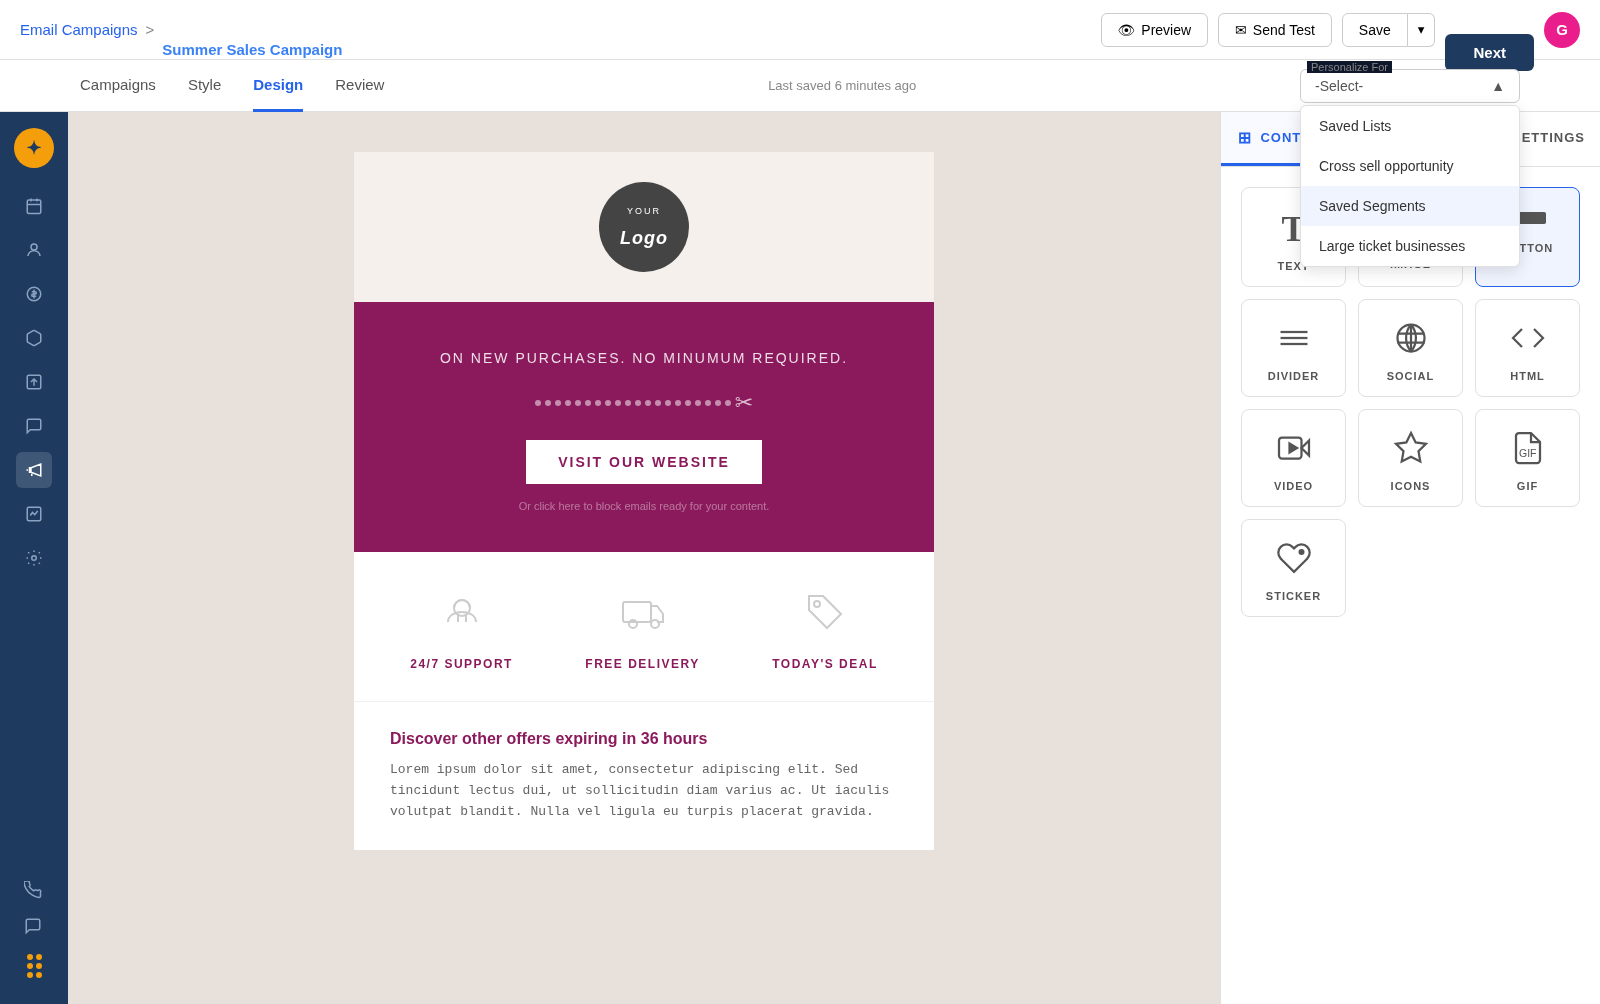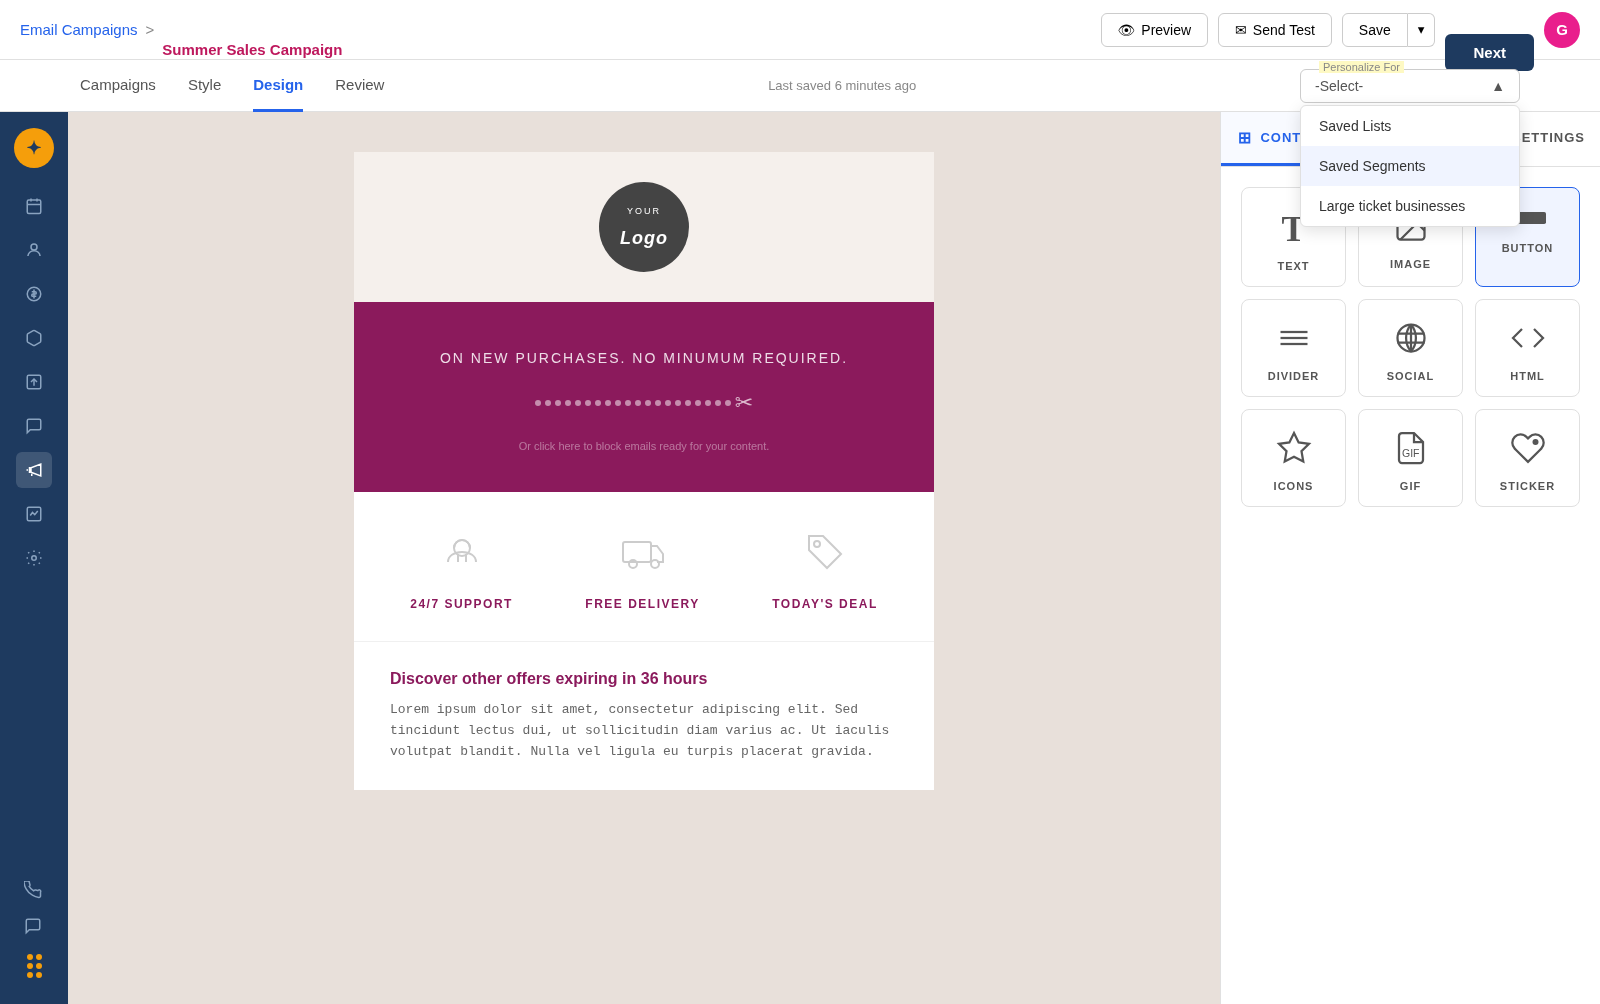--- a/index.html
+++ b/index.html
@@ -7,21 +7,21 @@
 
     
     .top-bar {
       display: flex; align-items: center; justify-content: space-between;
       background: #fff; border-bottom: 1px solid #e0e0e0;
       padding: 0 20px; height: 60px;
     }
     .breadcrumb { display: flex; align-items: center; gap: 8px; font-size: 15px; }
     .breadcrumb-link { color: #2563eb; font-weight: 500; }
     .breadcrumb-sep { color: #888; }
-    .breadcrumb-current { color: #be185d; font-weight: 600; margin-top: 40px; }
+    .breadcrumb-current { color: #3b82f6; font-weight: 600; margin-top: 40px; }
     .top-bar-right { display: flex; align-items: center; gap: 10px; }
     .btn-preview { display: flex; align-items: center; gap: 6px; padding: 8px 16px; border: 1px solid #ccc; border-radius: 6px; background: #fff; font-size: 14px; cursor: pointer; }
     .btn-send-test { display: flex; align-items: center; gap: 6px; padding: 8px 16px; border: 1px solid #ccc; border-radius: 6px; background: #fff; font-size: 14px; cursor: pointer; }
     .btn-save { padding: 8px 16px; border: 1px solid #ccc; border-radius: 6px 0 0 6px; background: #fff; font-size: 14px; cursor: pointer; }
     .btn-save-arrow { padding: 8px 10px; border: 1px solid #ccc; border-left: none; border-radius: 0 6px 6px 0; background: #fff; cursor: pointer; }
     .btn-next { padding: 10px 28px; border: none; border-radius: 6px; background: #1e3a5f; color: #fff; font-size: 15px; font-weight: 600; cursor: pointer; margin-top: 46px; }
     .avatar { width: 36px; height: 36px; border-radius: 50%; background: #e91e8c; color: #fff; display: flex; align-items: center; justify-content: center; font-weight: 700; font-size: 15px; }
 
     
     .tabs-bar {
@@ -149,27 +149,28 @@
 <div class="tabs-bar">
   <div class="tabs-left">
     <span class="tab">Campaigns</span>
     <span class="tab">Style</span>
     <span class="tab active">Design</span>
     <span class="tab">Review</span>
   </div>
   <span class="save-status">Last saved 6 minutes ago</span>
   <div class="personalize-area">
     <div class="personalize-dropdown" style="position:relative;">
-      <span style="position:absolute;top:-9px;left:18px;background:#fef9c3;padding:0 4px;font-size:11px;color:#888;">Personalize For</span>
+      <span style="position:absolute;top:-9px;left:6px;background:#0f172a;padding:0 4px;font-size:11px;color:#888;">Personalize For</span>
       <span style="color:#555;">-Select-</span>
       <span style="color:#555;">▲</span>
     </div>
 
     <div class="dropdown-menu">
       <div class="dropdown-item">Saved Lists</div>
+      <div class="dropdown-item">Cross sell opportunity</div>
       <div class="dropdown-item highlighted">Saved Segments</div>
       <div class="dropdown-item">Large ticket businesses</div>
     </div>
   </div>
 </div>
 
 <div class="main-layout">
 
   <div class="sidebar">
     <div class="sidebar-logo">
@@ -279,20 +280,21 @@
           <span class="hero-dot"></span>
           <span class="hero-dot"></span>
           <span class="hero-dot"></span>
           <span class="hero-dot"></span>
           <span class="hero-dot"></span>
           <span class="hero-dot"></span>
           <span class="hero-dot"></span>
           <span class="hero-dot"></span>
           <span class="hero-scissors">✂</span>
         </div>
+        <button class="hero-btn">VISIT OUR WEBSITE</button>
         <div class="hero-footer-text">Or click here to block emails ready for your content.</div>
       </div>
 
       <div class="email-features">
         <div class="feature-item">
           <div class="feature-icon">
             <svg width="48" height="48" viewBox="0 0 48 48" fill="none" stroke="#ccc" stroke-width="2">
               <circle cx="24" cy="20" r="8"></circle>
               <path d="M16 20a8 8 0 0116 0"></path>
               <path d="M10 34c0-6 6-10 14-10s14 4 14 10"></path>
@@ -398,20 +400,30 @@
       <div class="content-block">
         <div>
           <svg width="36" height="36" viewBox="0 0 24 24" fill="none" stroke="#555" stroke-width="1.5">
               <polyline points="16,18 22,12 16,6"></polyline>
               <polyline points="8,6 2,12 8,18"></polyline>
             </svg>
         </div>
         <div class="block-label">HTML</div>
       </div>
 
+      <div class="content-block">
+        <div>
+          <svg width="36" height="36" viewBox="0 0 24 24" fill="none" stroke="#555" stroke-width="1.5">
+              <rect x="2" y="5" width="15" height="14" rx="2"></rect>
+              <polygon points="22,7 17,12 22,17"></polygon>
+              <polygon points="9,9 9,15 14,12" fill="#555"></polygon>
+            </svg>
+        </div>
+        <div class="block-label">VIDEO</div>
+      </div>
 
       <div class="content-block">
         <div>
           <svg width="36" height="36" viewBox="0 0 24 24" fill="none" stroke="#555" stroke-width="1.5">
               <polygon points="12,2 15.09,8.26 22,9.27 17,14.14 18.18,21.02 12,17.77 5.82,21.02 7,14.14 2,9.27 8.91,8.26 12,2"></polygon>
             </svg>
         </div>
         <div class="block-label">ICONS</div>
       </div>
 

